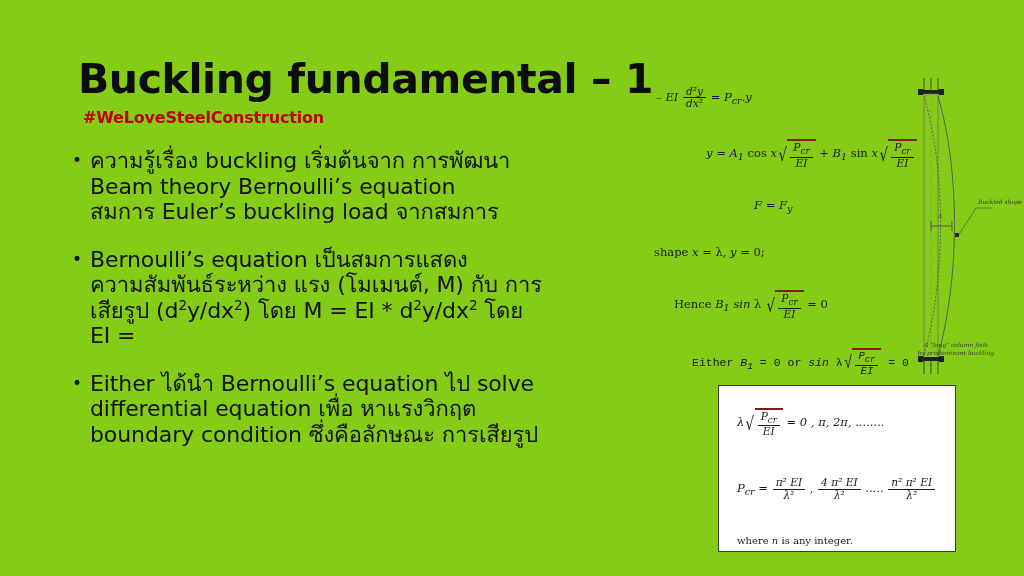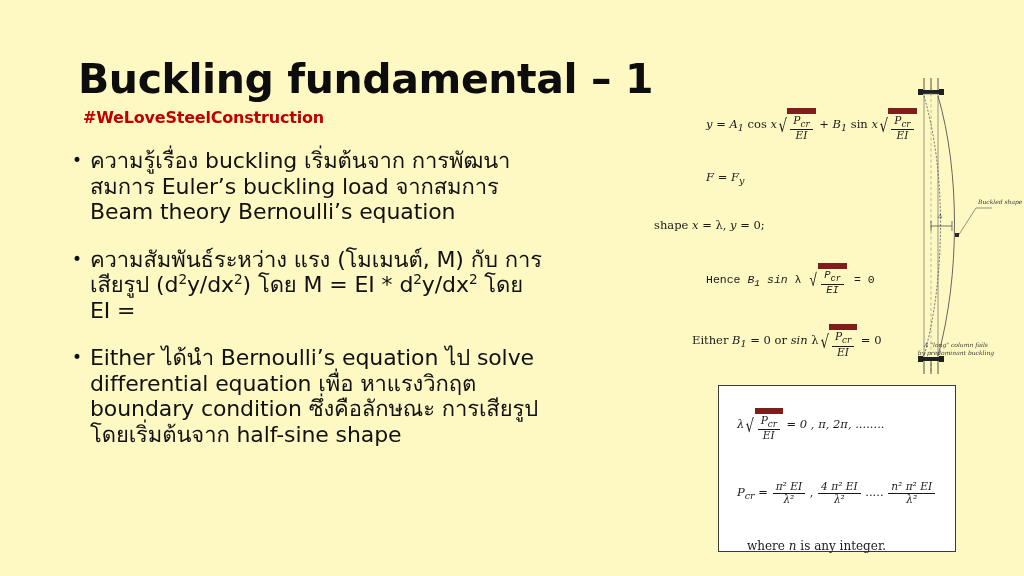--- a/index.html
+++ b/index.html
@@ -11,21 +11,21 @@
     width: 1024px;
     height: 576px;
     overflow: hidden;
     font-family: "DejaVu Sans", sans-serif;
     color: #111111;
   }
   .slide {
     position: relative;
     width: 1024px;
     height: 576px;
-    background: #fef9c3;
+    background: #84cc16;
   }
 
   
   .title-block {
     position: absolute;
     left: 78px;
     top: 58px;
     width: 560px;
   }
   .slide-title {
@@ -98,24 +98,24 @@
     color: #1a1a1a;
   }
   .eq {
     font-style: italic;
     font-size: 11.5px;
     line-height: 1.2;
     white-space: nowrap;
   }
   .eq-1  { margin-left: 6px;  margin-top: 8px; }
   .eq-2  { margin-left: 56px; margin-top: 30px; }
-  .eq-3  { margin-left: 56px; margin-top: 30px; }
+  .eq-3  { margin-left: 104px; margin-top: 30px; }
   .eq-4  { margin-left: 4px;  margin-top: 32px; font-style: normal; }
-  .eq-5  { margin-left: 56px; margin-top: 30px; font-style: normal; font-family: Liberation Mono, monospace; }
-  .eq-6  { margin-left: 42px; margin-top: 28px; font-style: normal; }
+  .eq-5  { margin-left: 24px; margin-top: 30px; font-style: normal; }
+  .eq-6  { margin-left: 42px; margin-top: 28px; font-style: normal; font-family: Liberation Mono, monospace; }
 
   
   .frac {
     display: inline-block;
     vertical-align: middle;
     text-align: center;
     font-size: 0.92em;
     line-height: 1.05;
     margin: 0 1px;
   }
@@ -131,21 +131,21 @@
   .sqrt .radical {
     display: inline-block;
     vertical-align: middle;
     font-size: 1.55em;
     line-height: 0.8;
     transform: translateY(1px) scaleX(0.75);
   }
   .sqrt .radicand {
     display: inline-block;
     vertical-align: middle;
-    border-top: 6px solid #7f1d1d;
+    border-top: 2px solid #7f1d1d;
     padding: 1px 2px 0 2px;
     margin-left: -1px;
   }
   .it { font-style: italic; }
   .up { font-style: normal; text-align: center; }
 
   
   .result-box {
     position: absolute;
     left: 718px;
@@ -154,21 +154,21 @@
     height: 167px;
     border: 1.6px solid #3a3a3a;
     background: #ffffff;
     box-sizing: border-box;
     font-family: "DejaVu Serif", serif;
     color: #1a1a1a;
   }
   .rb-eq { font-size: 11.5px; white-space: nowrap; }
   .rb-1 { margin: 22px 0 0 18px; }
   .rb-2 { margin: 40px 0 0 18px; }
-  .rb-note { margin: 34px 0 0 28px; font-size: 12px; font-style: normal; }
+  .rb-note { margin: 34px 0 0 18px; font-size: 10px; font-style: normal; }
 
   
   .column-figure {
     position: absolute;
     left: 888px;
     top: 76px;
     width: 134px;
     height: 300px;
   }
   .fig-caption {
@@ -212,47 +212,57 @@
     <div class="slide-title">Buckling fundamental – 1</div>
     <div class="slide-subtitle">#WeLoveSteelConstruction</div>
   </div>
 
   <div class="bullets">
 
     <div class="bullet">
       <div class="bullet-marker">•</div>
       <div class="bullet-text">
         <div>ความรู้เรื่อง buckling เริ่มต้นจาก การพัฒนา</div>
+        <div>Beam theory Bernoulli’s equation</div>
         <div>สมการ Euler’s buckling load จากสมการ</div>
-        <div>Beam theory Bernoulli’s equation</div>
       </div>
     </div>
 
     <div class="bullet">
       <div class="bullet-marker">•</div>
       <div class="bullet-text">
+        <div>Bernoulli’s equation เป็นสมการแสดง</div>
         <div>ความสัมพันธ์ระหว่าง แรง (โมเมนต์, M) กับ การ</div>
         <div><span>เสียรูป (d</span><sup>2</sup><span>y/dx</span><sup>2</sup><span>) โดย M = EI * d</span><sup>2</sup><span>y/dx</span><sup>2</sup><span> โดย EI =</span></div>
       </div>
     </div>
 
     <div class="bullet">
       <div class="bullet-marker">•</div>
       <div class="bullet-text">
         <div>Either ได้นำ Bernoulli’s equation ไป solve</div>
         <div>differential equation เพื่อ หาแรงวิกฤต</div>
         <div>boundary condition ซึ่งคือลักษณะ การเสียรูป</div>
-        <div>โดยเริ่มต้นจาก half-sine shape</div>
       </div>
     </div>
 
   </div>
 
   <div class="math-panel">
 
+    <div class="eq eq-1">
+      <span>–</span>
+      <span class="it">EI</span>
+      <span class="frac">
+        <span class="num it">d²y</span>
+        <span class="den it">dx²</span>
+      </span>
+      <span>=</span>
+      <span class="it">P</span><sub class="it">cr</sub><span class="it">.y</span>
+    </div>
 
     <div class="eq eq-2">
       <span class="it">y</span>
       <span>=</span>
       <span class="it">A</span><sub>1</sub>
       <span class="up">cos</span>
       <span class="it">x</span><span class="sqrt"><span class="radical">√</span><span class="radicand"><span class="frac"><span class="num it"><span>P</span><sub>cr</sub></span><span class="den it">EI</span></span></span></span>
       <span>+</span>
       <span class="it">B</span><sub>1</sub>
       <span class="up">sin</span>

